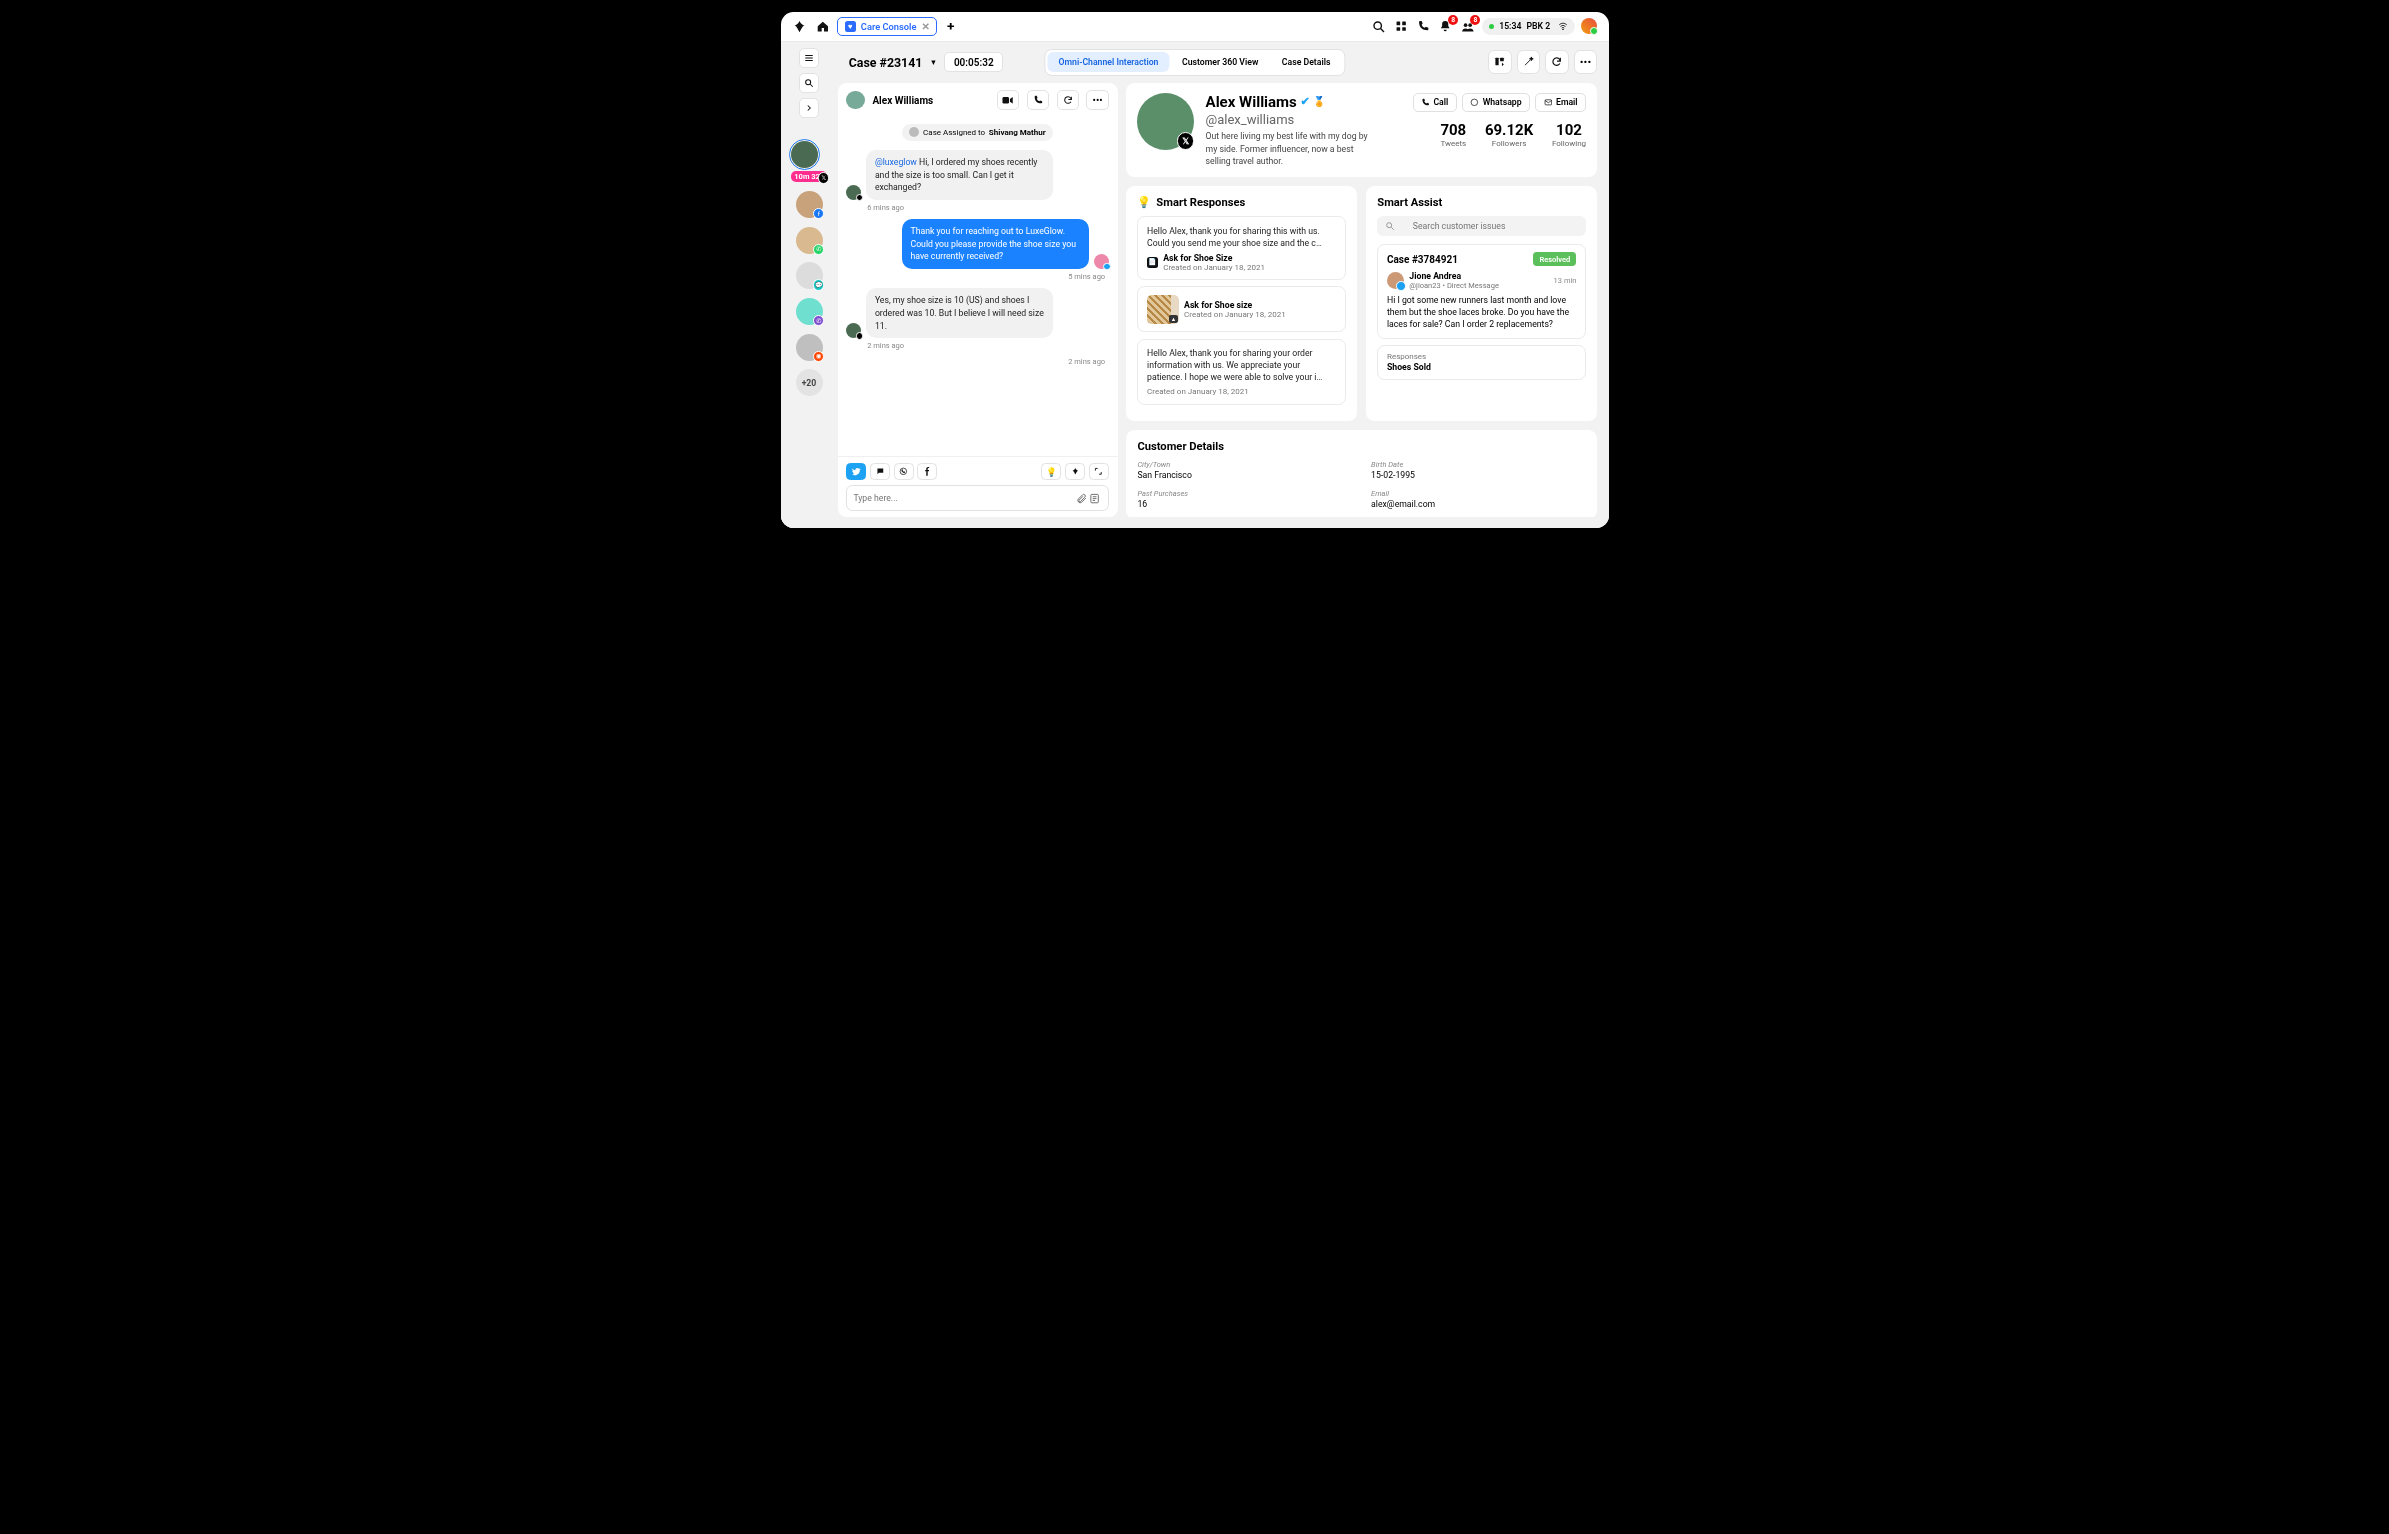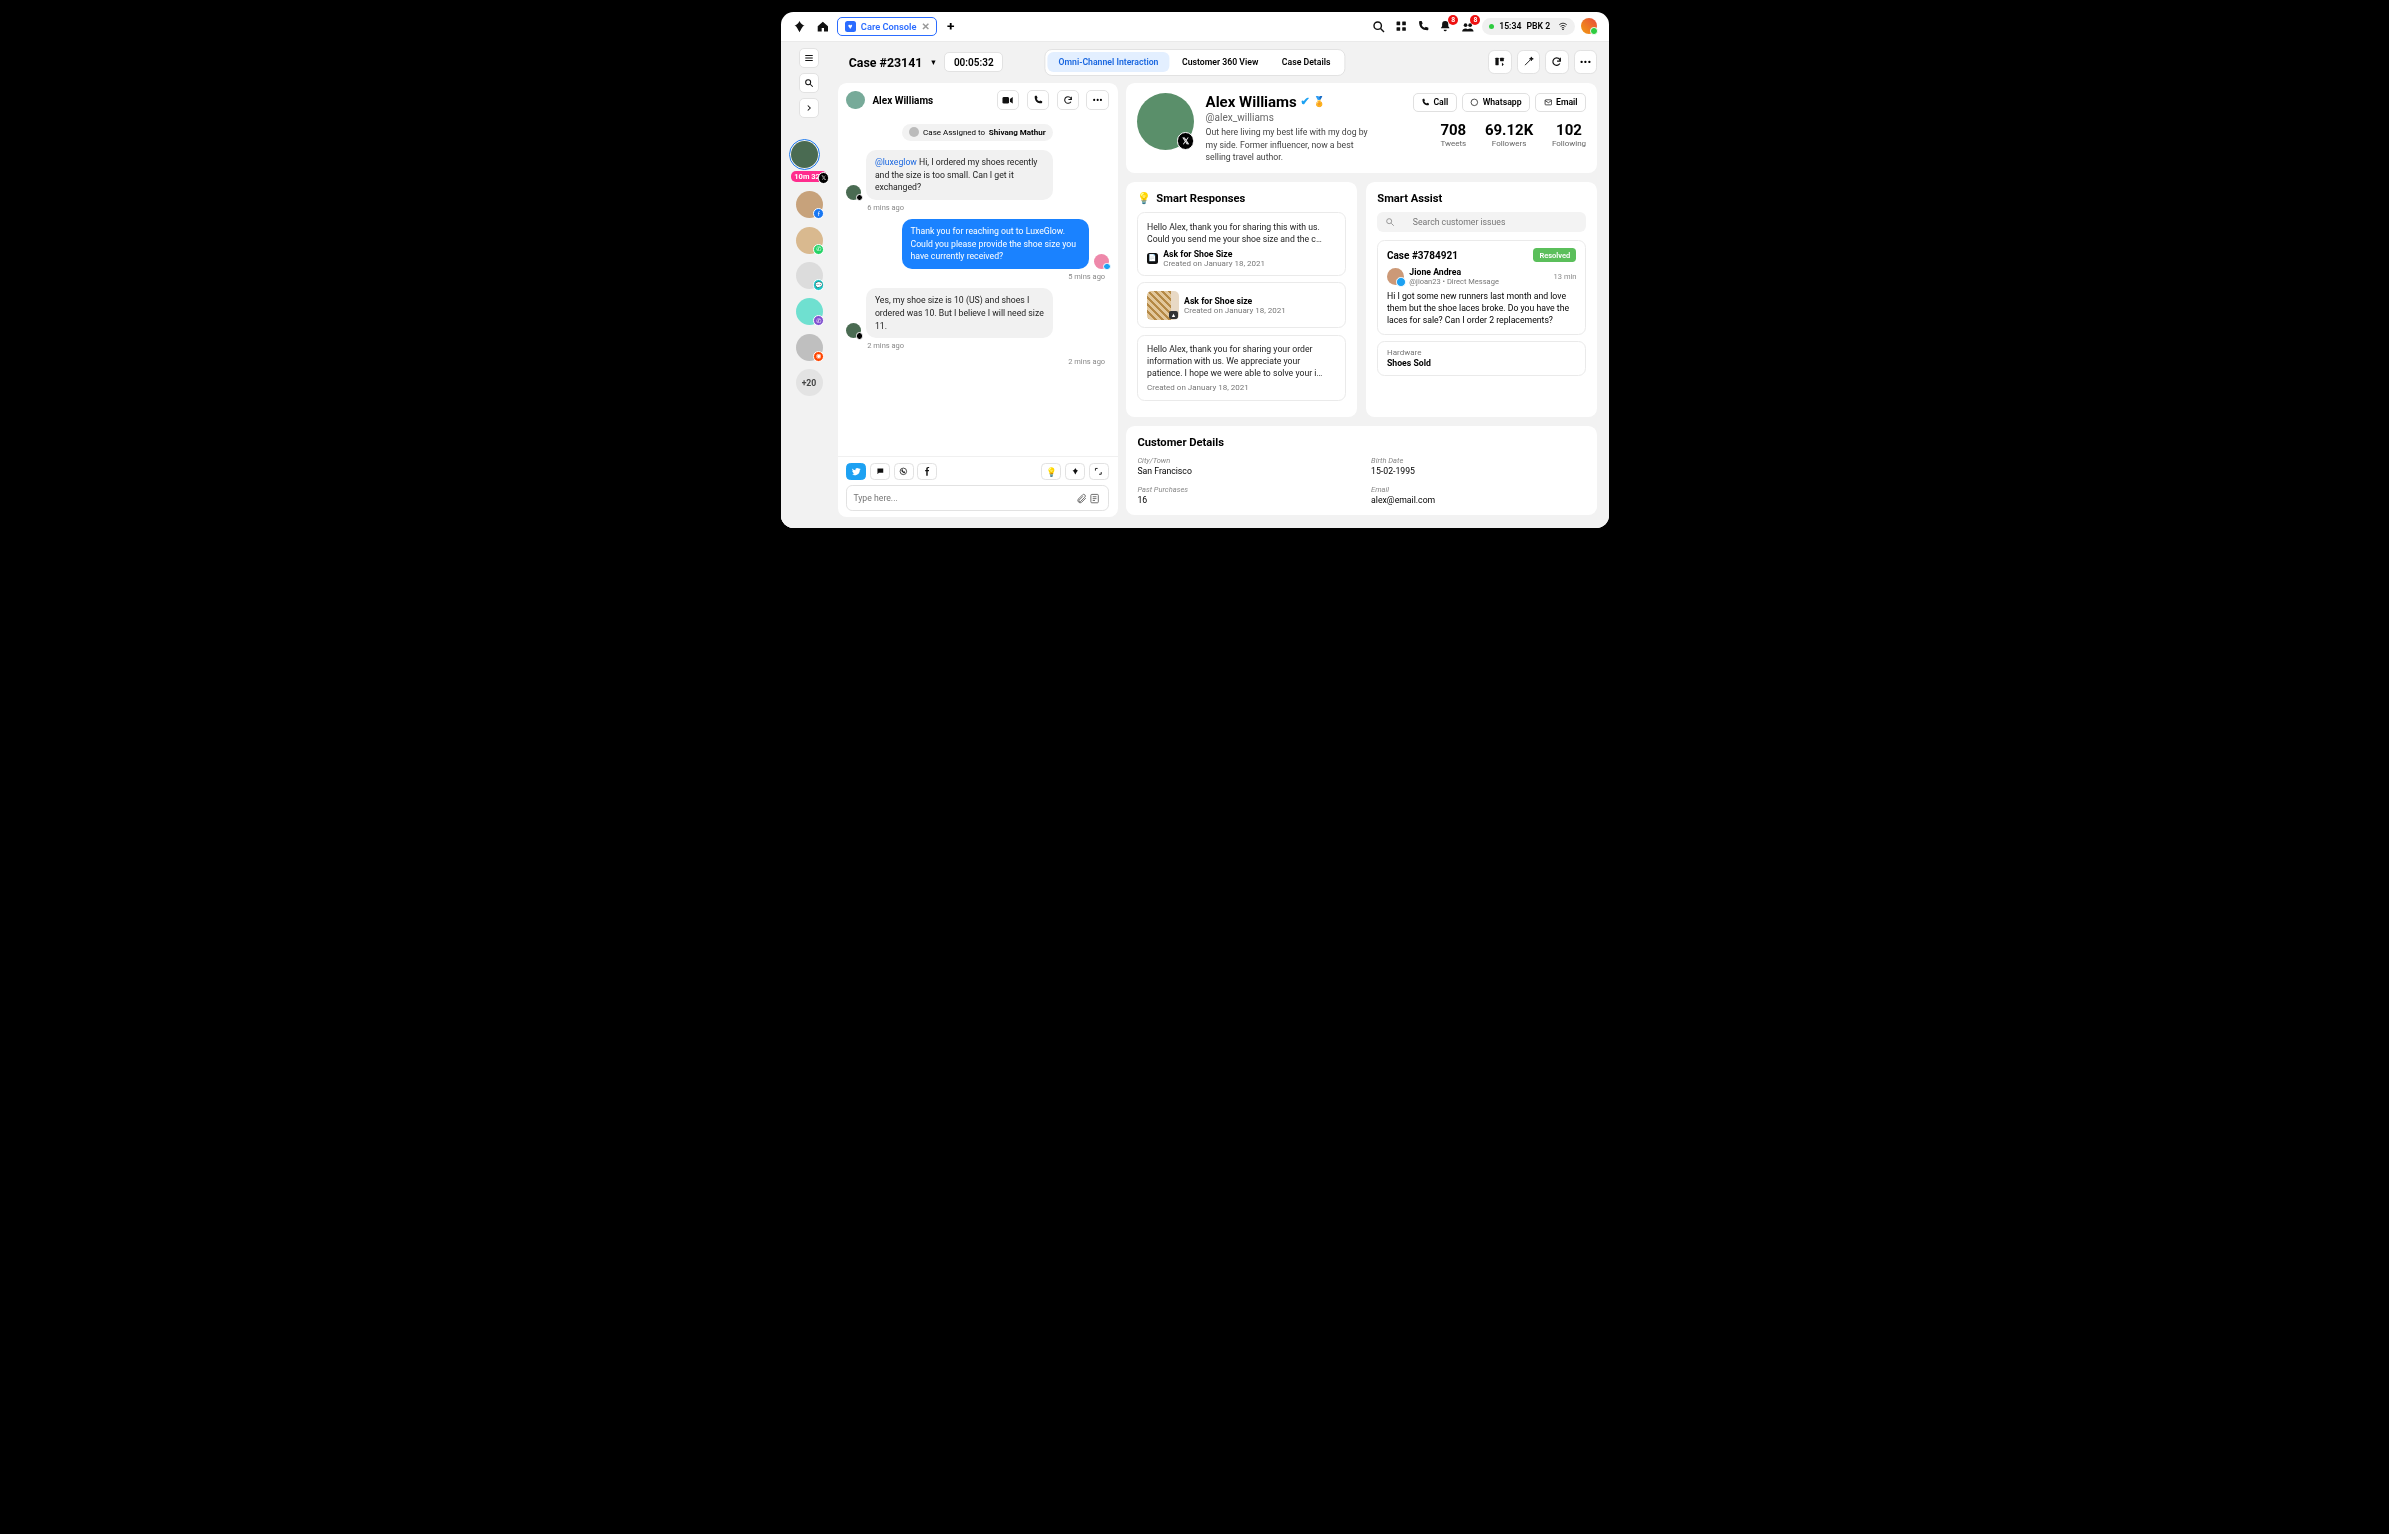--- a/index.html
+++ b/index.html
@@ -87,21 +87,21 @@
 .rightcol { flex:1; display:flex; flex-direction:column; gap:8.7px; overflow:auto;}
 .card { background:#fff; border-radius:8.7px; padding:10px 11.2px;}
 .profile-card { display:flex; gap:11.2px; align-items:flex-start;}
 .big-av-wrap { position:relative;}
 .big-av { width:57px; height:57px; border-radius:50%; background:#5a8f6a;}
 .big-av-badge { position:absolute; bottom:0; right:0; width:17.4px; height:17.4px; border-radius:50%; background:#000; border:1.9px solid #fff; display:flex; align-items:center; justify-content:center; color:#fff; font-size:8.7px; font-weight:700;}
 .profile-info { flex:1;}
 .profile-name { font-size:15px; font-weight:700; display:flex; align-items:center; gap:3.7px;}
 .verify { color:#1da1f2; font-size:11.2px;}
 .medal { font-size:10px;}
-.handle { color:#666; font-size:10px; margin-top:1.2px;}
+.handle { color:#666; font-size:13px; margin-top:1.2px;}
 .bio { color:#444; font-size:8.7px; margin-top:3.7px; max-width:168px; line-height:1.4;}
 .profile-actions { display:flex; gap:5px;}
 .pa-btn { display:flex; align-items:center; gap:3.7px; border:0.6px solid #e0e0e0; border-radius:5px; padding:3.7px 7.5px; font-weight:600; font-size:8.7px; cursor:pointer;}
 .profile-stats { display:flex; gap:18.7px; margin-left:auto;}
 .stat { text-align:center;}
 .stat .num { font-size:15px; font-weight:700;}
 .stat .lbl { font-size:8px; color:#666;}
 
 .row2 { display:flex; gap:8.7px;}
 .row2 > .card { flex:1;}
@@ -524,21 +524,21 @@
                   <div class="case-av"></div>
                   <div>
                     <div class="case-uname">Jione Andrea</div>
                     <div class="case-sub">@jioan23 • Direct Message</div>
                   </div>
                   <div class="case-time">13 min</div>
                 </div>
                 <div class="case-msg">Hi I got some new runners last month and love them but the shoe laces broke. Do you have the laces for sale? Can I order 2 replacements?</div>
               </div>
               <div class="kvbox">
-                <div class="k">Hardware</div>
+                <div class="k">Responses</div>
                 <div class="v">Shoes Sold</div>
               </div>
             </div>
           </div>
 
           <div class="row2">
             <div class="card">
               <div class="section-title">Customer Details</div>
               <div class="details-grid">
                 <div>

